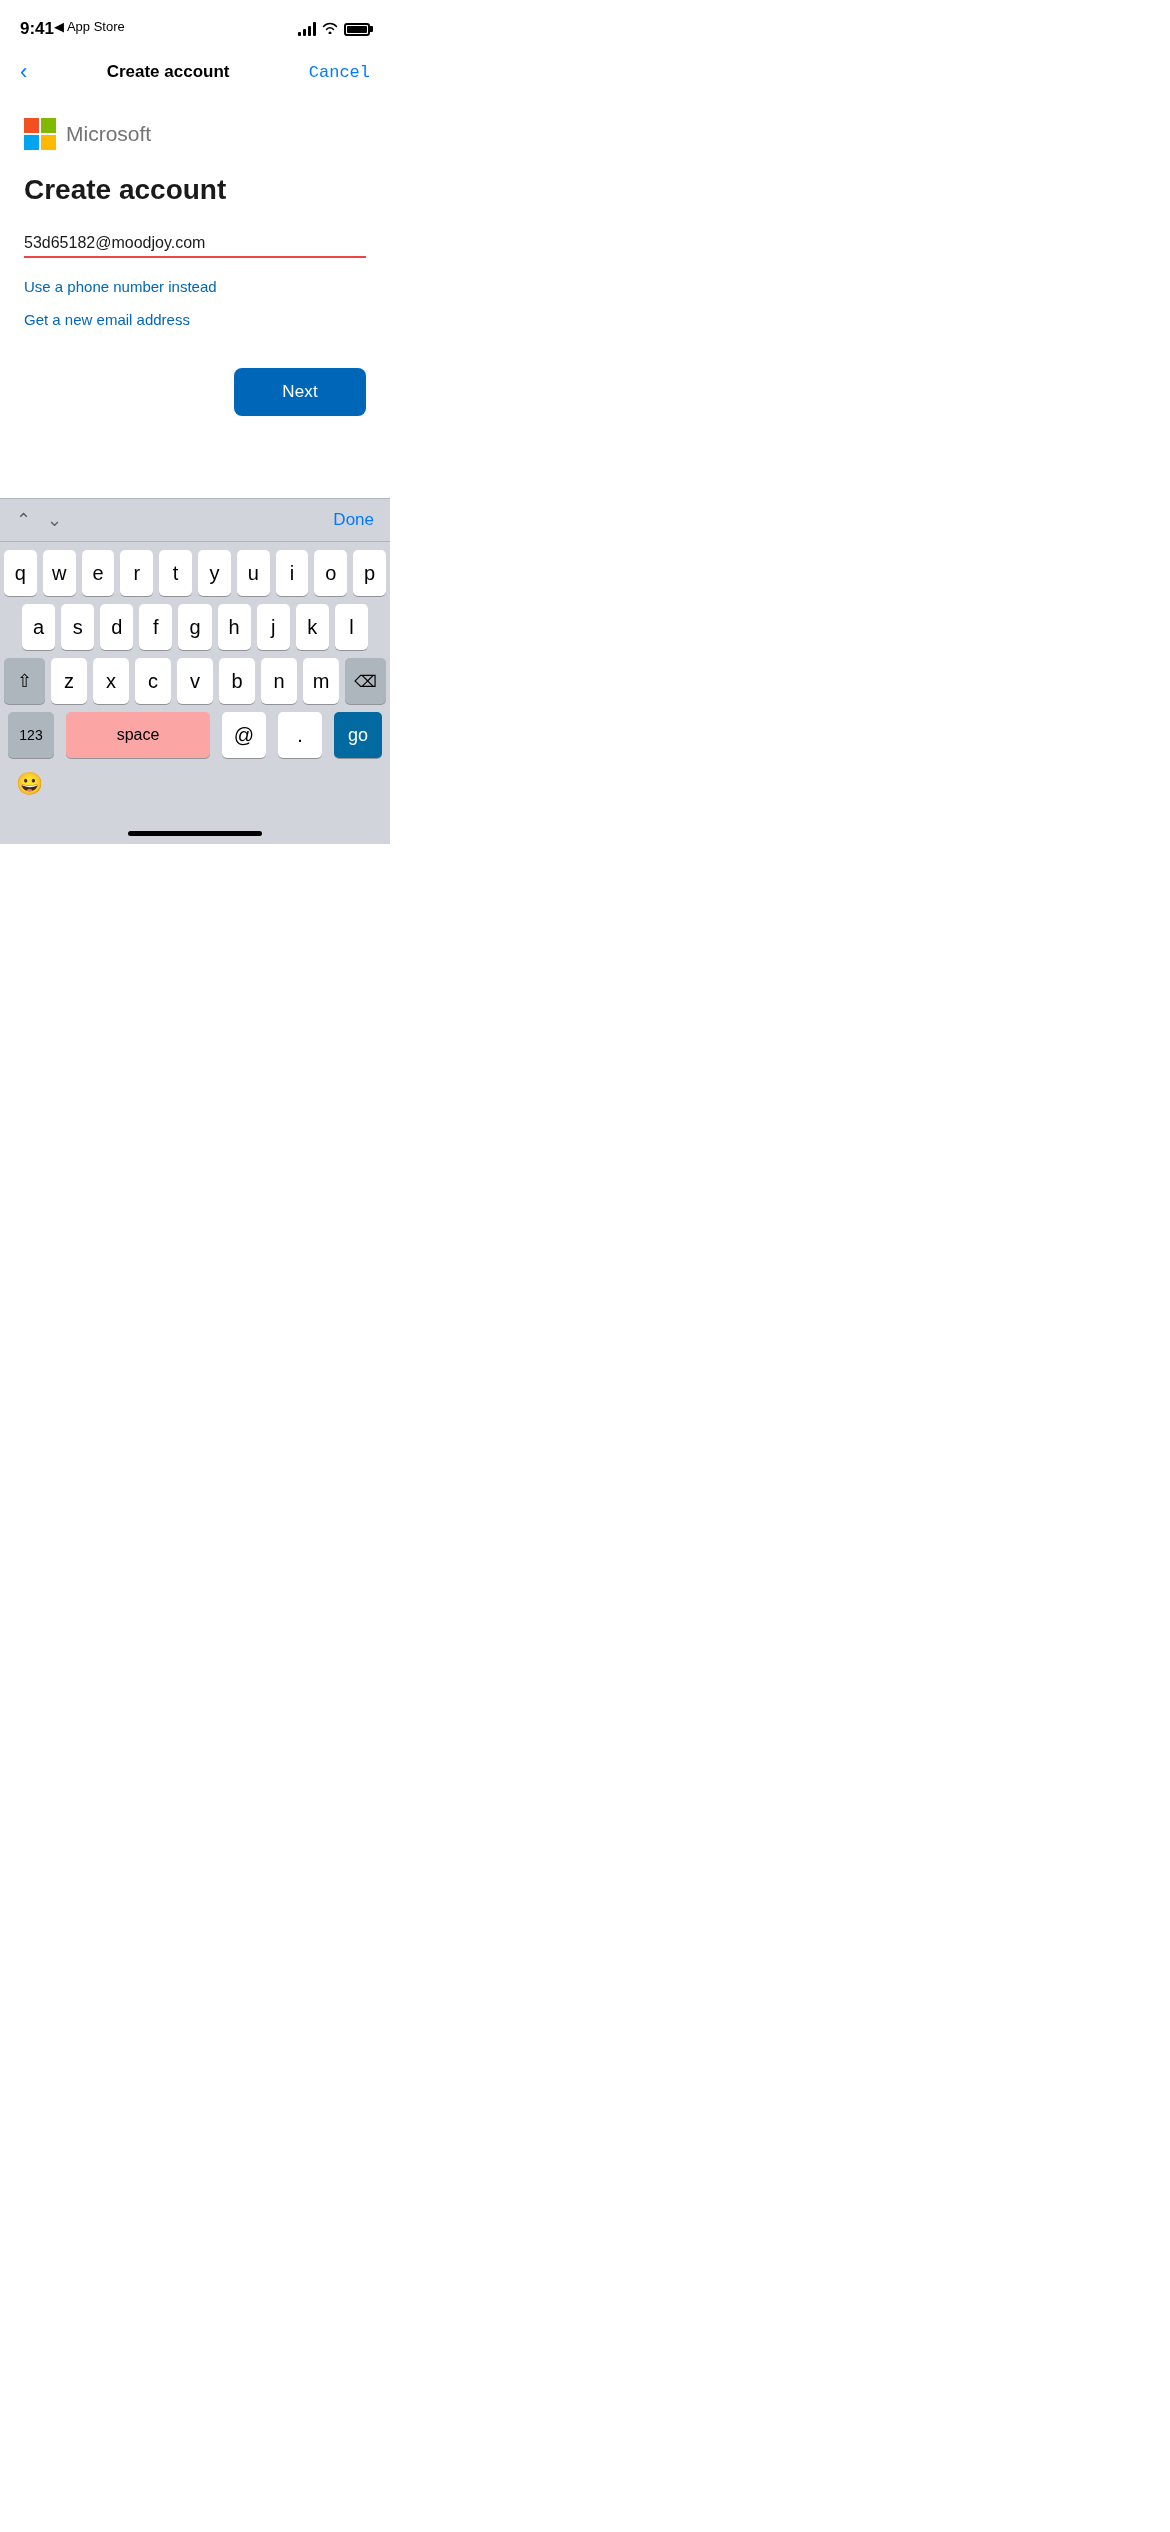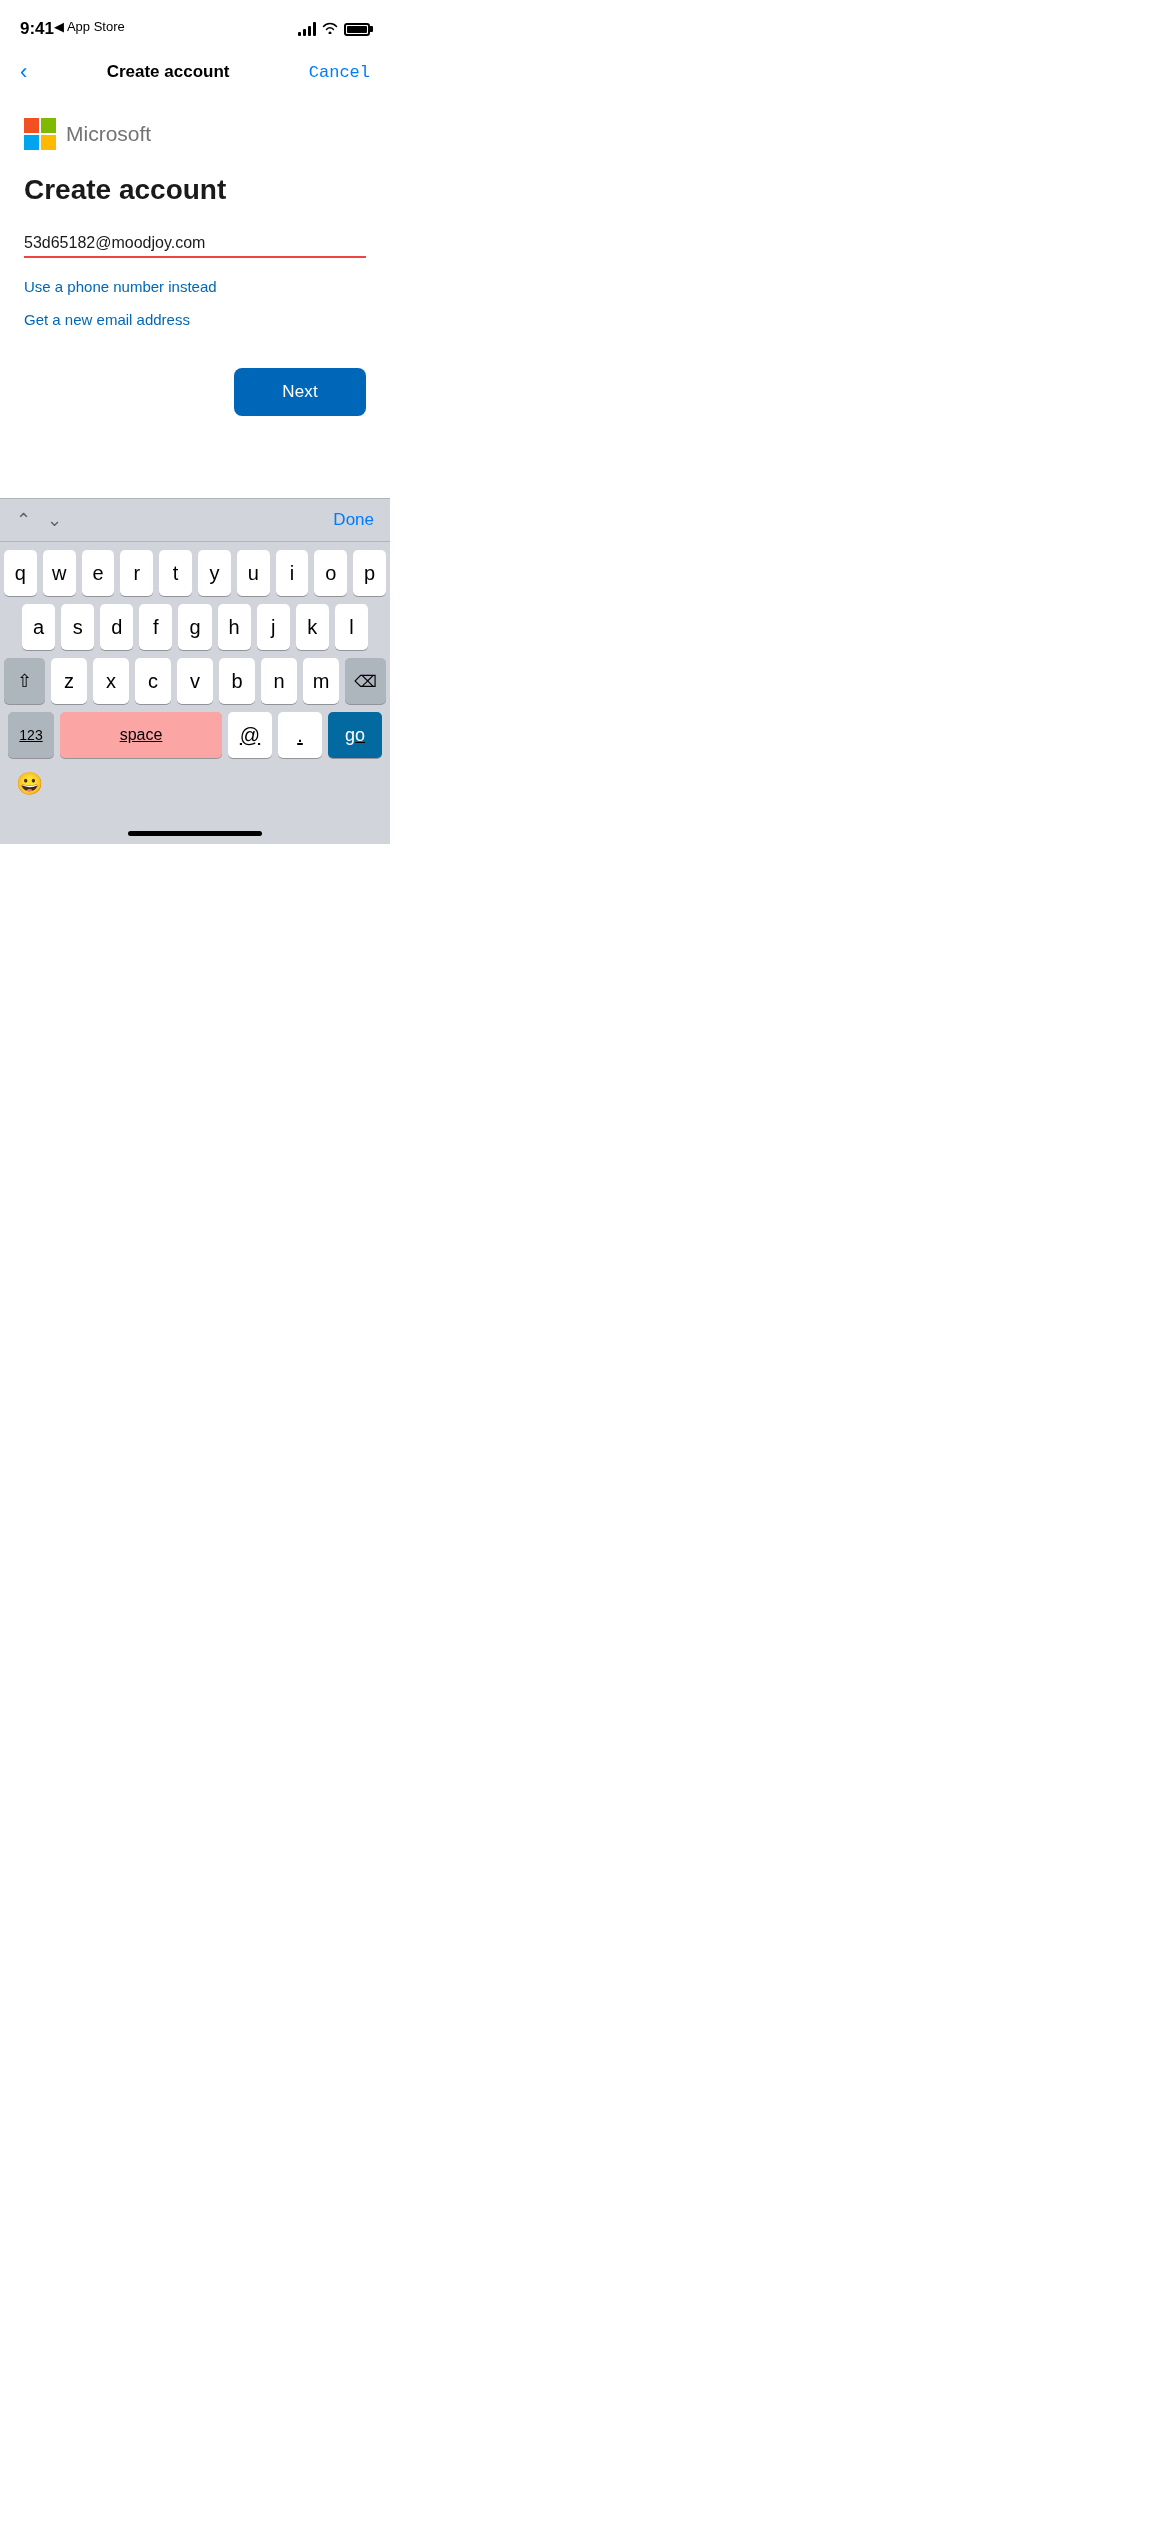--- a/index.html
+++ b/index.html
@@ -293,23 +293,22 @@
       color: #fff;
       max-width: 90px;
       font-size: 18px;
     }
 
     .bottom-row {
       display: flex;
       justify-content: space-between;
       align-items: center;
       padding: 0 4px;
-      gap: 6px;
+      gap: 12px;
       margin-bottom: 4px;
-      text-decoration: underline;
     }
 
     .emoji-bar {
       display: flex;
       justify-content: flex-start;
       align-items: center;
       padding: 6px 12px;
       height: 44px;
     }
     .emoji-btn {

